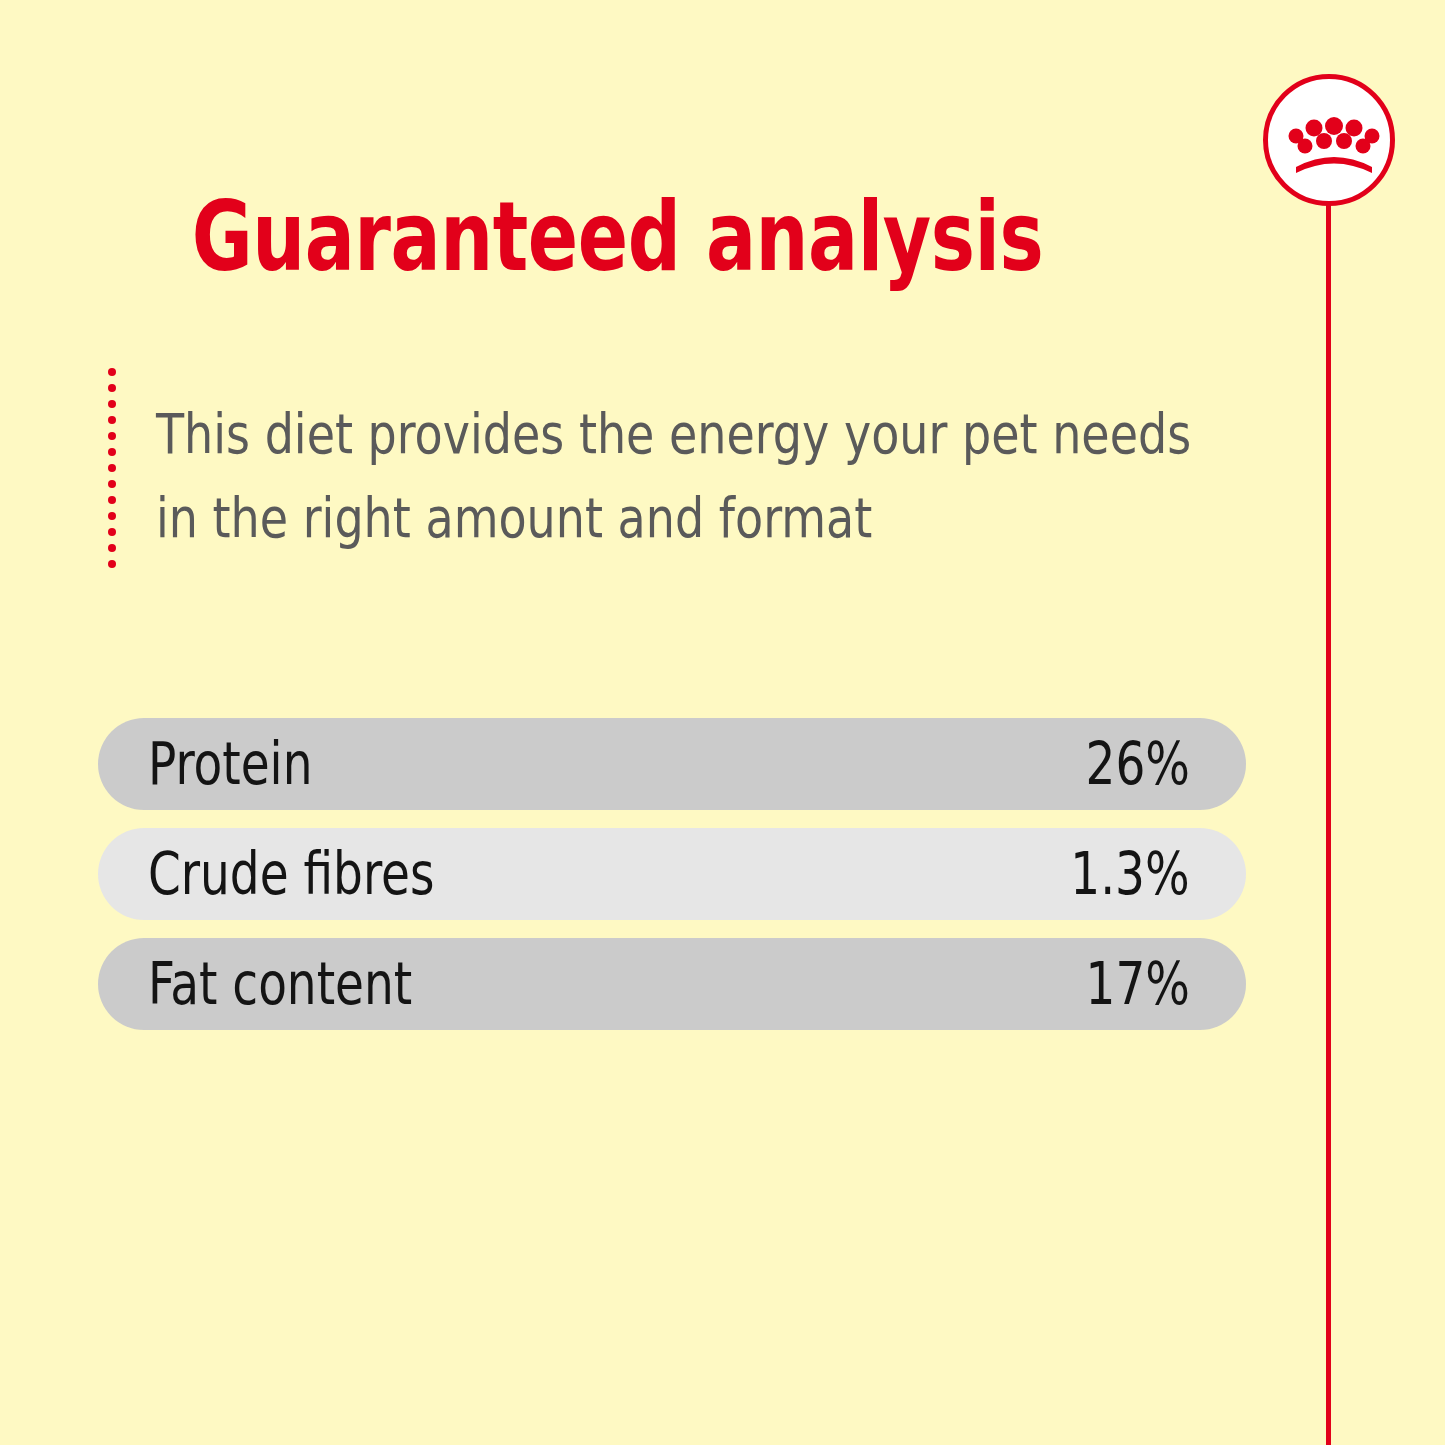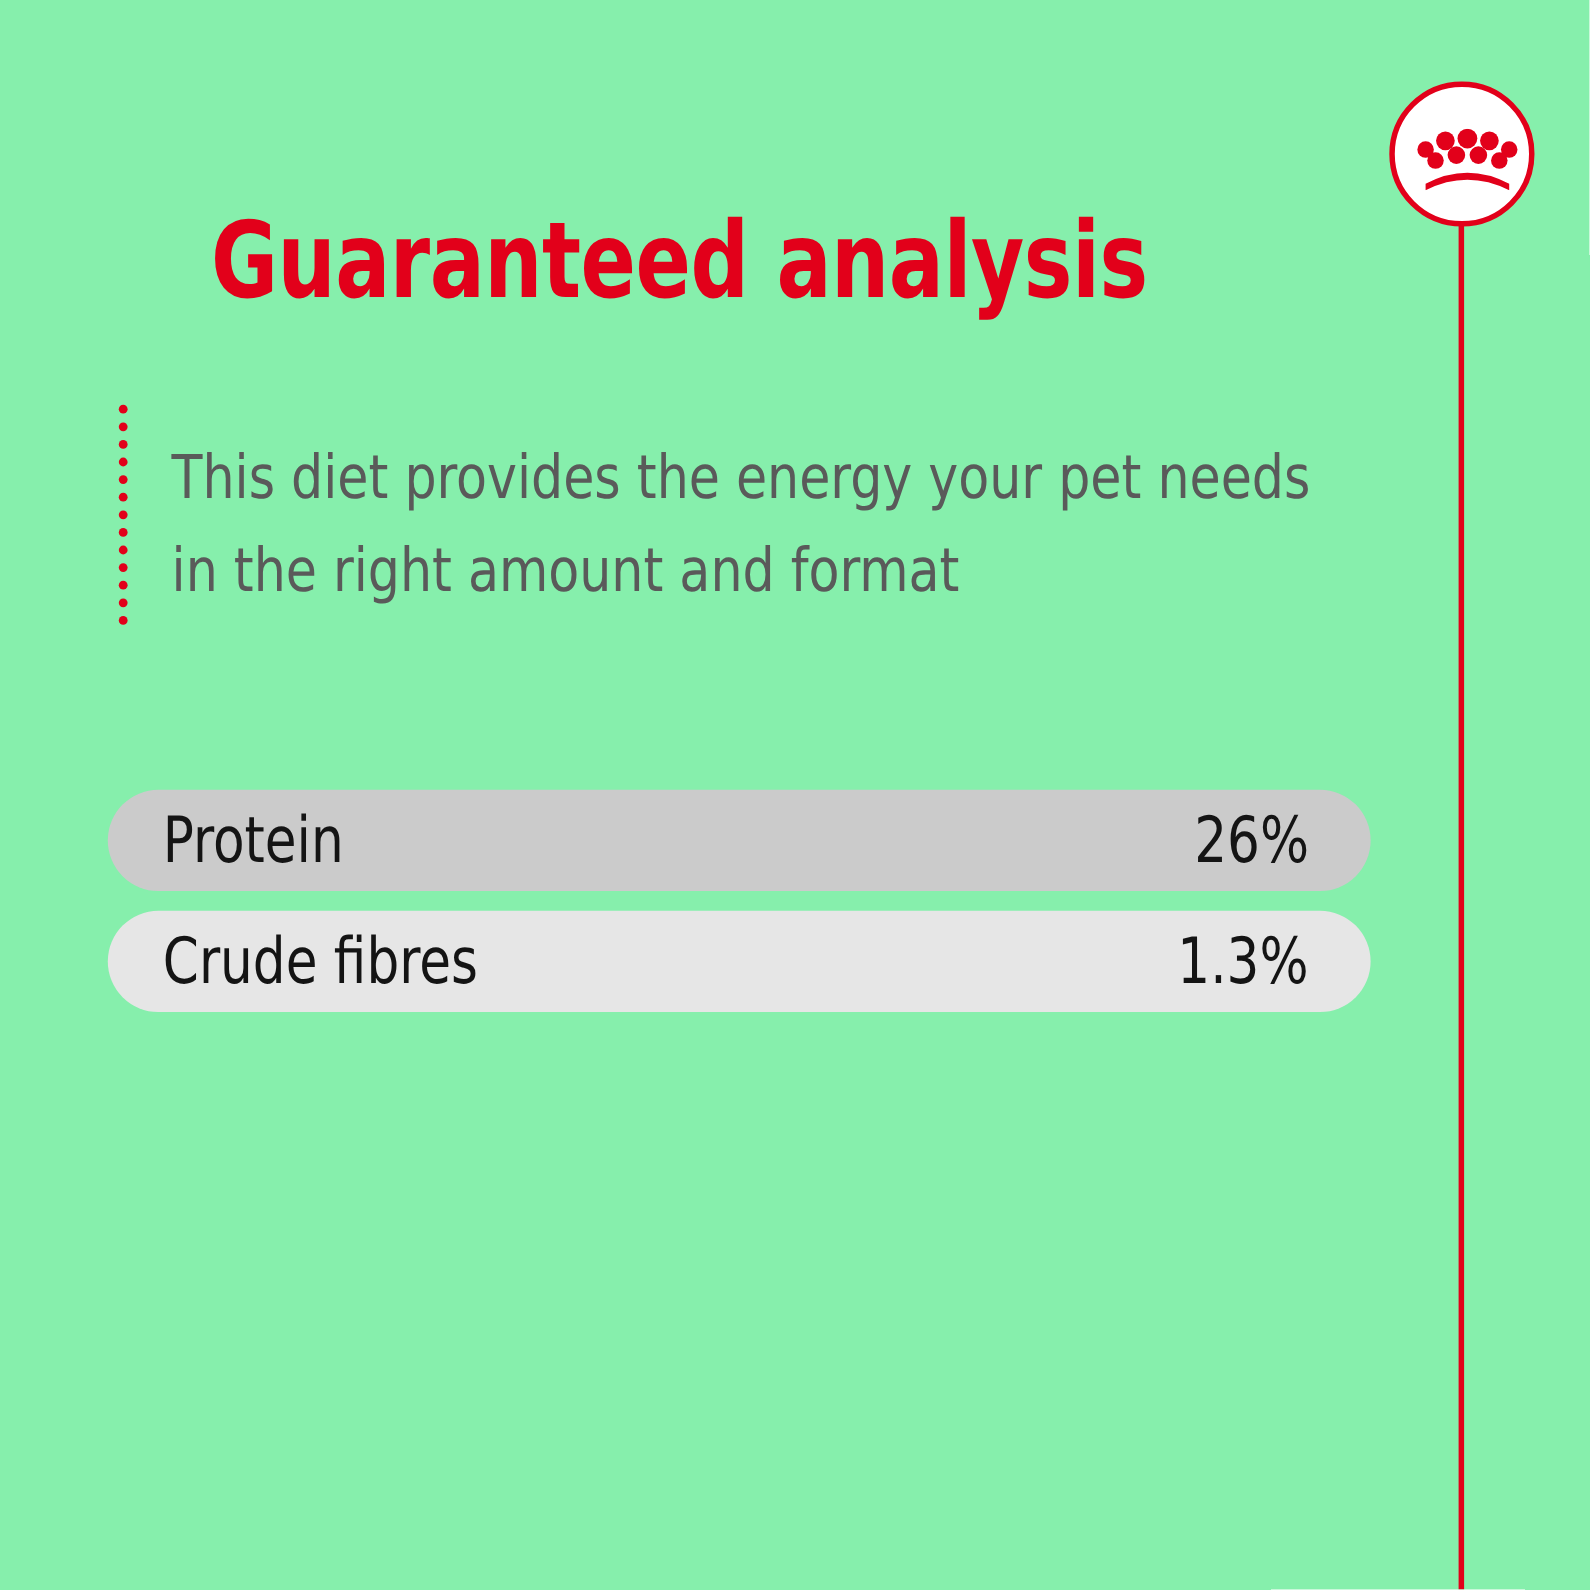--- a/index.html
+++ b/index.html
@@ -9,21 +9,21 @@
   }
 
   body {
     font-family: "Liberation Sans", sans-serif;
   }
 
   #page {
     position: relative;
     width: 1445px;
     height: 1445px;
-    background: #86efac;
+    background: #fef9c3;
     overflow: hidden;
   }
 
   
   #page-title {
     position: absolute;
     left: 0;
     top: 118px;
     width: 1235px;
     text-align: center;
@@ -180,20 +180,24 @@
     <div class="analysis-row shade-dark">
       <span class="row-label">Protein</span>
       <span class="row-value">26%</span>
     </div>
 
     <div class="analysis-row shade-light">
       <span class="row-label">Crude fibres</span>
       <span class="row-value">1.3%</span>
     </div>
 
+    <div class="analysis-row shade-dark">
+      <span class="row-label">Fat content</span>
+      <span class="row-value">17%</span>
+    </div>
 
 
   </div>
 
   <div id="brand-mark">
     <div id="brand-stem"></div>
     <div id="brand-circle">
       <svg id="crown-icon" viewBox="0 0 92 56">
         <circle cx="46" cy="9" r="9" fill="#E2001A"></circle>
         <circle cx="26" cy="11" r="8.5" fill="#E2001A"></circle>

